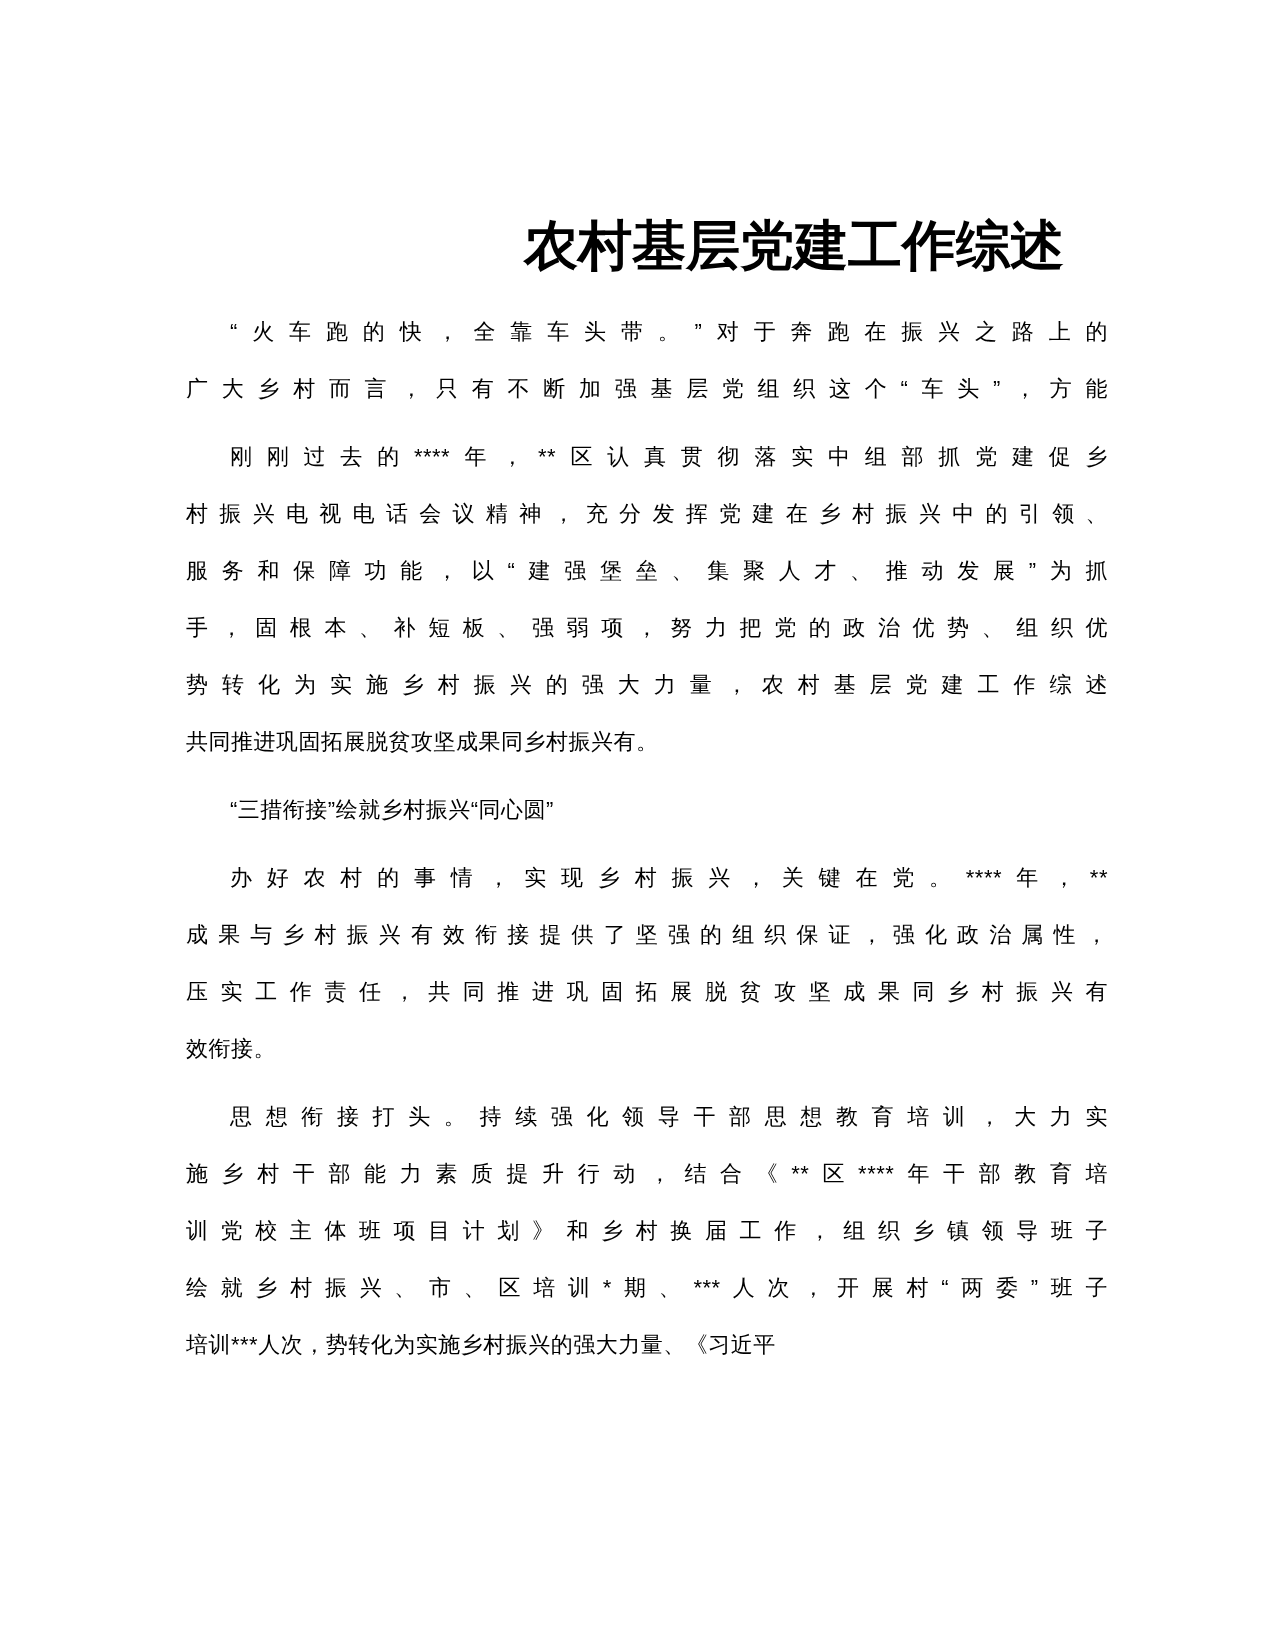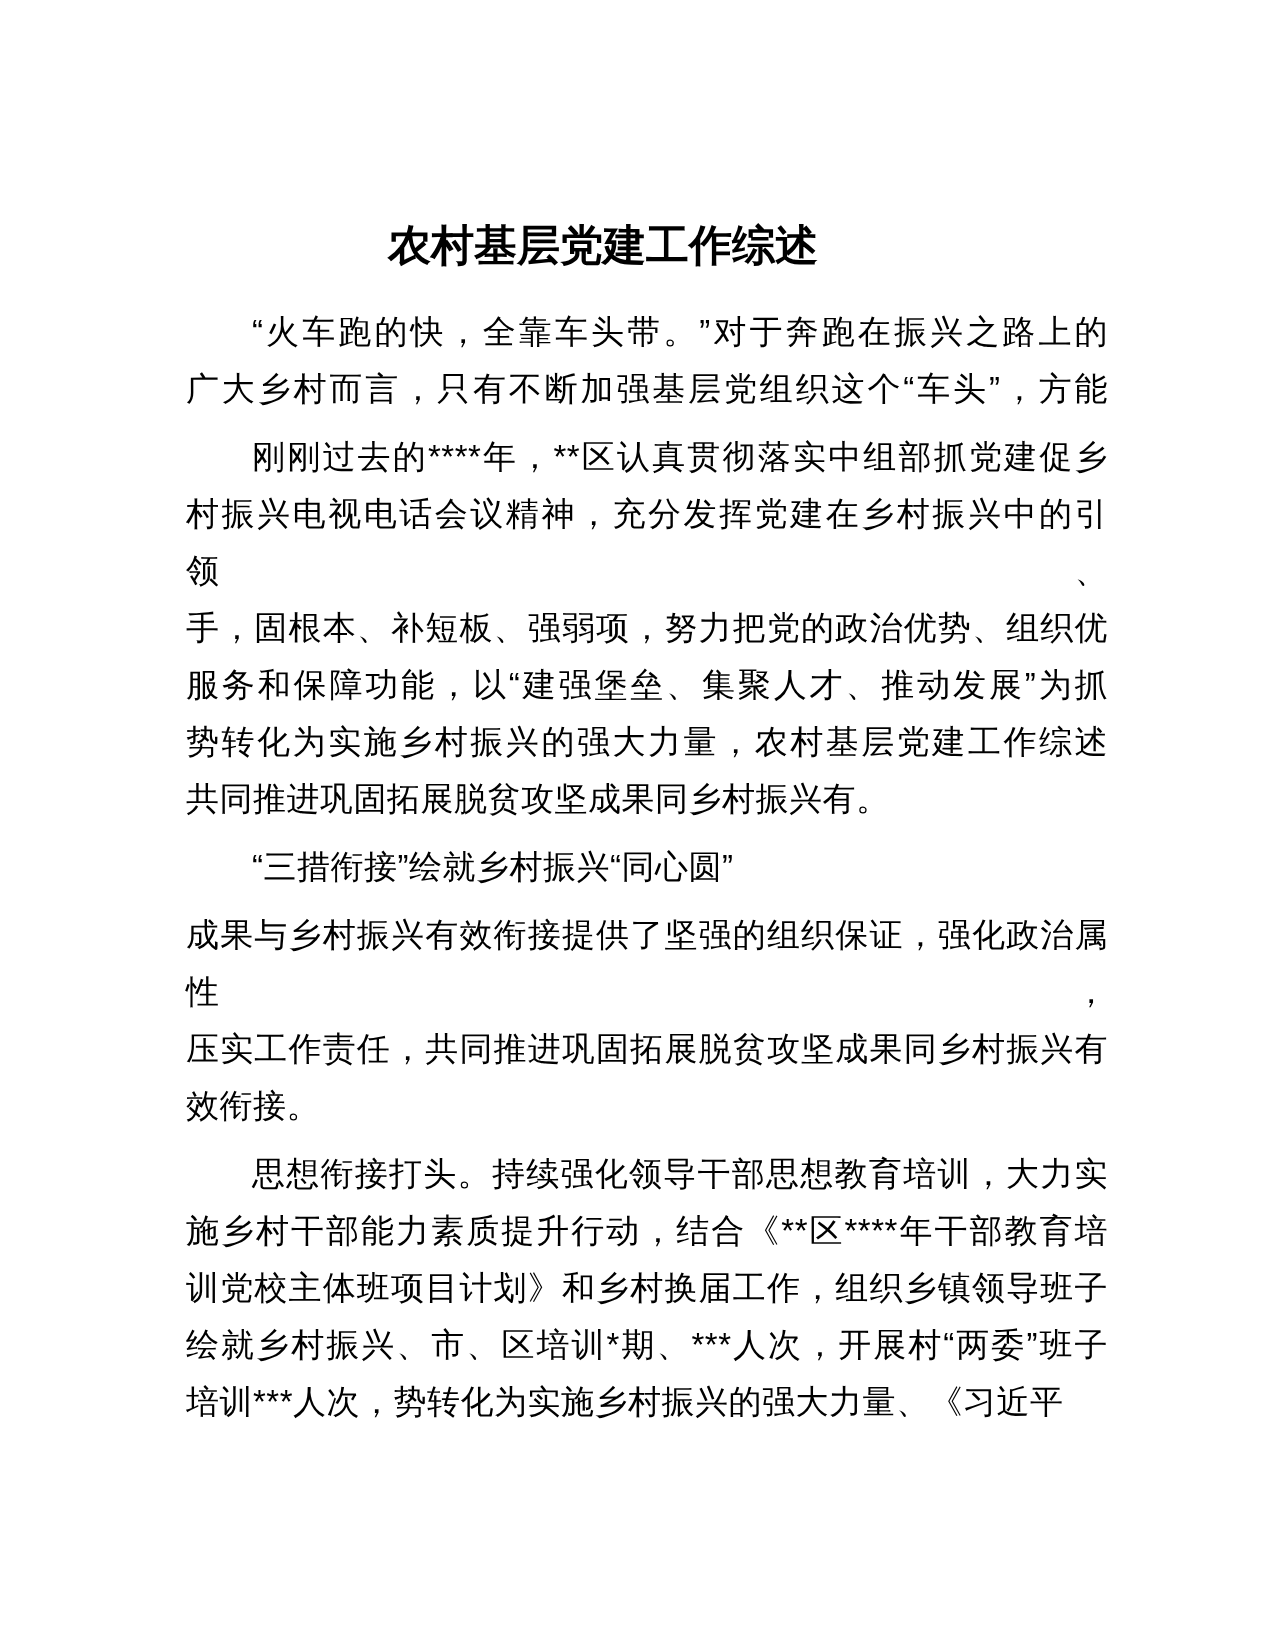--- a/index.html
+++ b/index.html
@@ -15,33 +15,33 @@
     color: #000000;
   }
   .page {
     box-sizing: border-box;
     width: 1275px;
     height: 1650px;
     padding: 214px 167px 0 186px;
     background: #ffffff;
   }
   .doc-title {
-    font-size: 43px;
+    font-size: 54px;
     font-weight: bold;
     line-height: 62px;
-    text-align: center;
+    text-align: right;
     transform: translateX(-44px);
     margin: 0 0 27px 0;
     white-space: nowrap;
   }
   .para {
     margin: 0 0 11px 0;
   }
   .line {
-    font-size: 33px;
+    font-size: 22px;
     line-height: 57px;
     text-align: justify;
     text-align-last: justify;
     letter-spacing: 0.5px;
     white-space: normal;
   }
   .line.first {
     text-indent: 2em;
   }
   .line.last {
@@ -56,31 +56,32 @@
   <h1 class="doc-title">农村基层党建工作综述</h1>
 
   <div class="para">
     <div class="line first">“火车跑的快，全靠车头带。”对于奔跑在振兴之路上的</div>
     <div class="line">广大乡村而言，只有不断加强基层党组织这个“车头”，方能</div>
   </div>
 
   <div class="para">
     <div class="line first">刚刚过去的****年，**区认真贯彻落实中组部抓党建促乡</div>
     <div class="line">村振兴电视电话会议精神，充分发挥党建在乡村振兴中的引领、</div>
+    <div class="line">服务和保障功能，以“建强堡垒、集聚人才、推动发展”为抓</div>
     <div class="line">手，固根本、补短板、强弱项，努力把党的政治优势、组织优</div>
-    <div class="line">服务和保障功能，以“建强堡垒、集聚人才、推动发展”为抓</div>
     <div class="line">势转化为实施乡村振兴的强大力量，农村基层党建工作综述</div>
     <div class="line last">共同推进巩固拓展脱贫攻坚成果同乡村振兴有。</div>
   </div>
 
   <div class="para">
     <div class="line first last">“三措衔接”绘就乡村振兴“同心圆”</div>
   </div>
 
   <div class="para">
+    <div class="line first">办好农村的事情，实现乡村振兴，关键在党。****年，**</div>
     <div class="line">成果与乡村振兴有效衔接提供了坚强的组织保证，强化政治属性，</div>
     <div class="line">压实工作责任，共同推进巩固拓展脱贫攻坚成果同乡村振兴有</div>
     <div class="line last">效衔接。</div>
   </div>
 
   <div class="para">
     <div class="line first">思想衔接打头。持续强化领导干部思想教育培训，大力实</div>
     <div class="line">施乡村干部能力素质提升行动，结合《**区****年干部教育培</div>
     <div class="line">训党校主体班项目计划》和乡村换届工作，组织乡镇领导班子</div>
     <div class="line">绘就乡村振兴、市、区培训*期、***人次，开展村“两委”班子</div>

